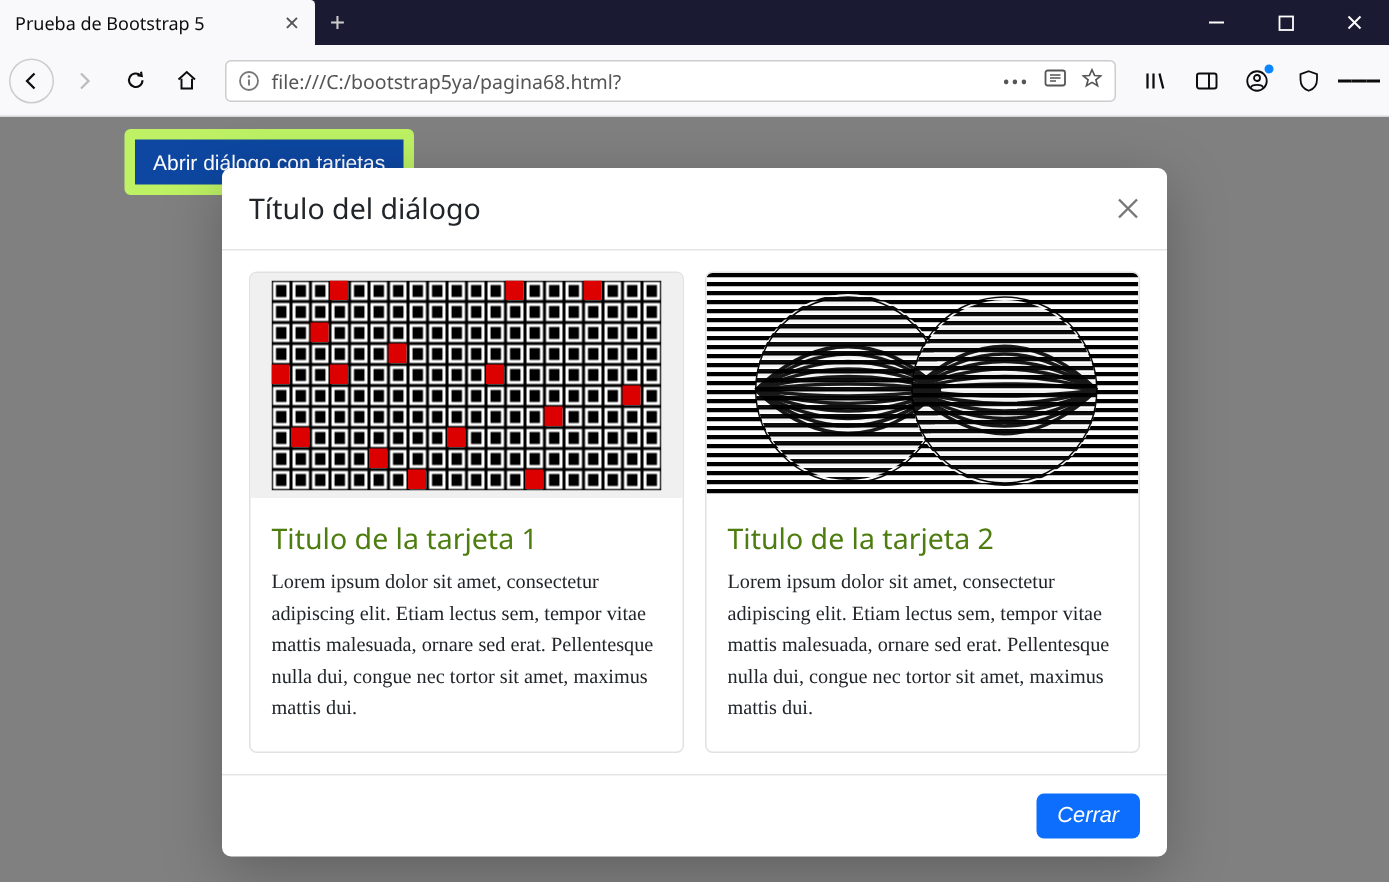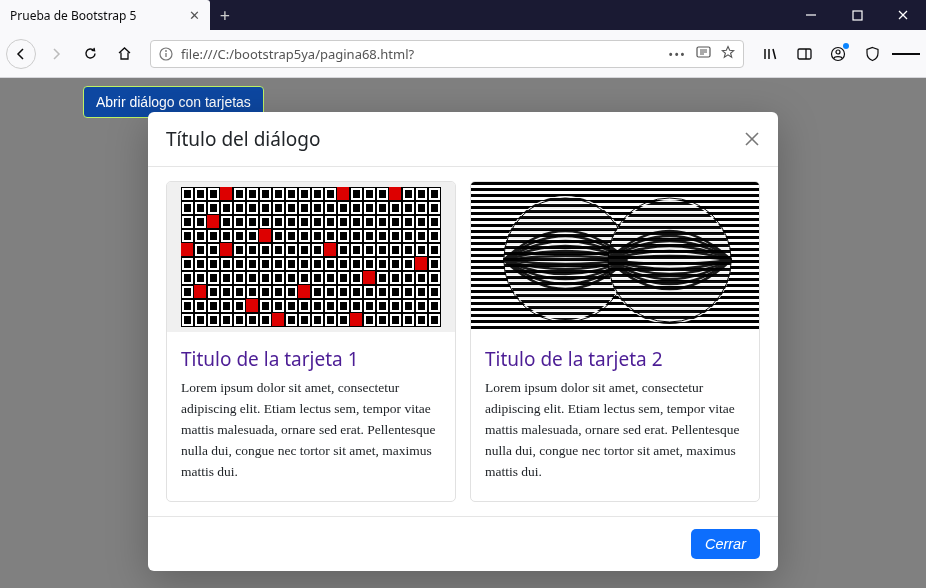--- a/index.html
+++ b/index.html
@@ -82,21 +82,21 @@
   }
   .page-row {
     width: 760px;
     margin: 0 auto;
     display:flex;
     gap:8px;
   }
   .btn-primary {
     background:#0d47a1;
     color:#fff;
-    border:1px solid #bef264;
+    border:7px solid #bef264;
     border-radius:4px;
     padding:7px 12px;
     font-size:14px;
   }
   
   .modal {
     position:absolute;
     top:34px; left:0; right:0;
     margin:0 auto;
     width: 630px;
@@ -118,21 +118,21 @@
     background:#fff;
     overflow:hidden;
   }
   .card-img {
     height:150px;
     background:#f0f0f0;
     display:flex; align-items:center; justify-content:center;
     overflow:hidden;
   }
   .card-body { padding:14px 14px 18px; }
-  .card-title { font-size:19px; font-weight:400; margin-bottom:6px; color:#4c1d95;}
+  .card-title { font-size:19px; font-weight:400; margin-bottom:6px; color:#4d7c0f;}
   .card-text { font-size:13.5px; color:#212529; line-height:1.55;font-family:Liberation Serif, serif;}
   .modal-foot {
     padding:12px 18px;
     border-top:1px solid #e5e5e5;
     display:flex; justify-content:flex-end;
   }
   .btn-blue {
     background:#0d6efd; color:#fff;
     border:none; border-radius:5px;
     padding:7px 14px; font-size:14.5px;font-style:italic;

